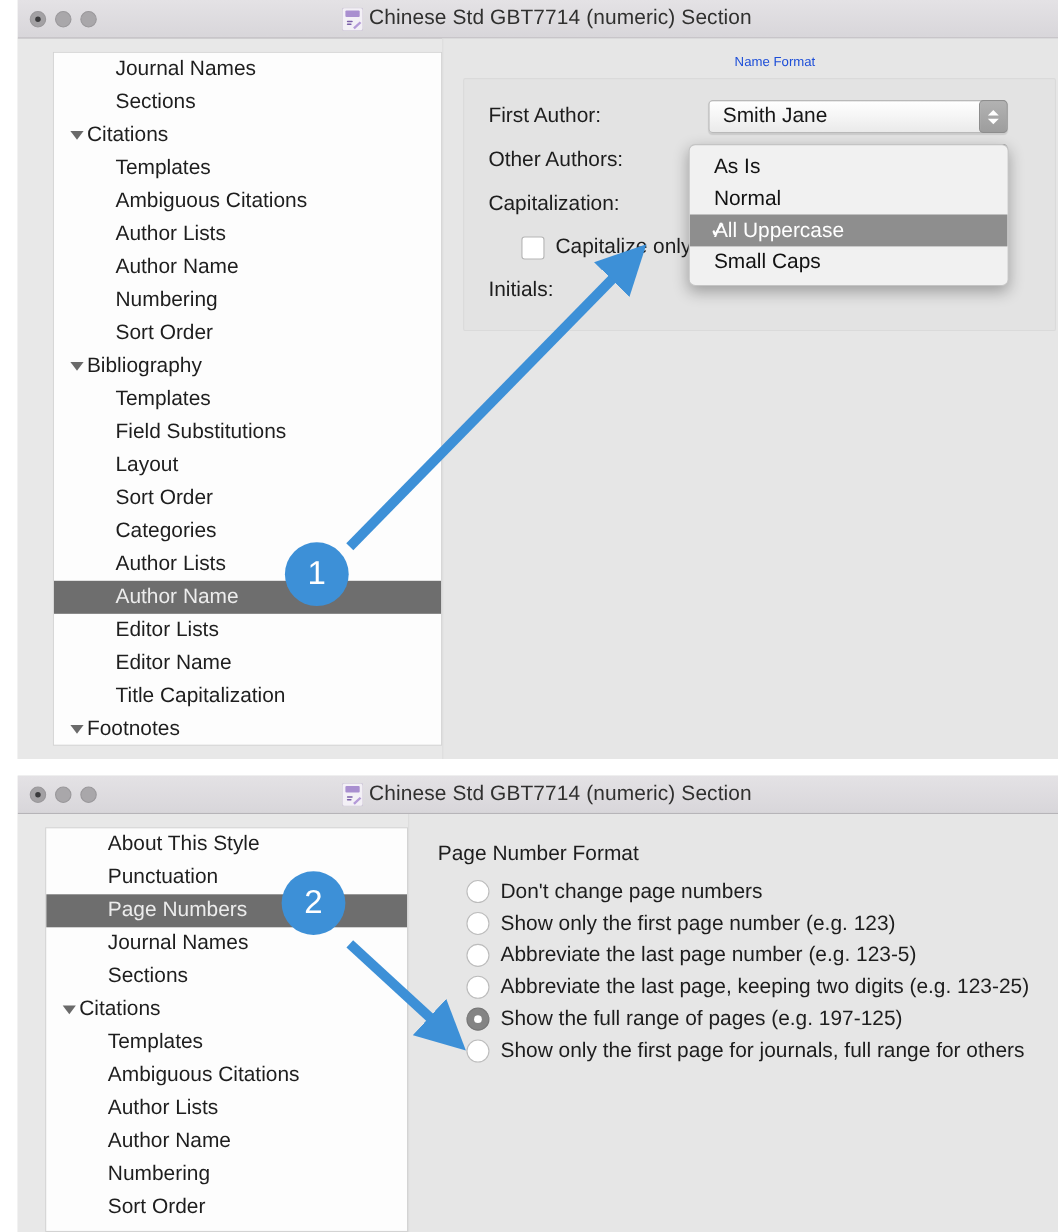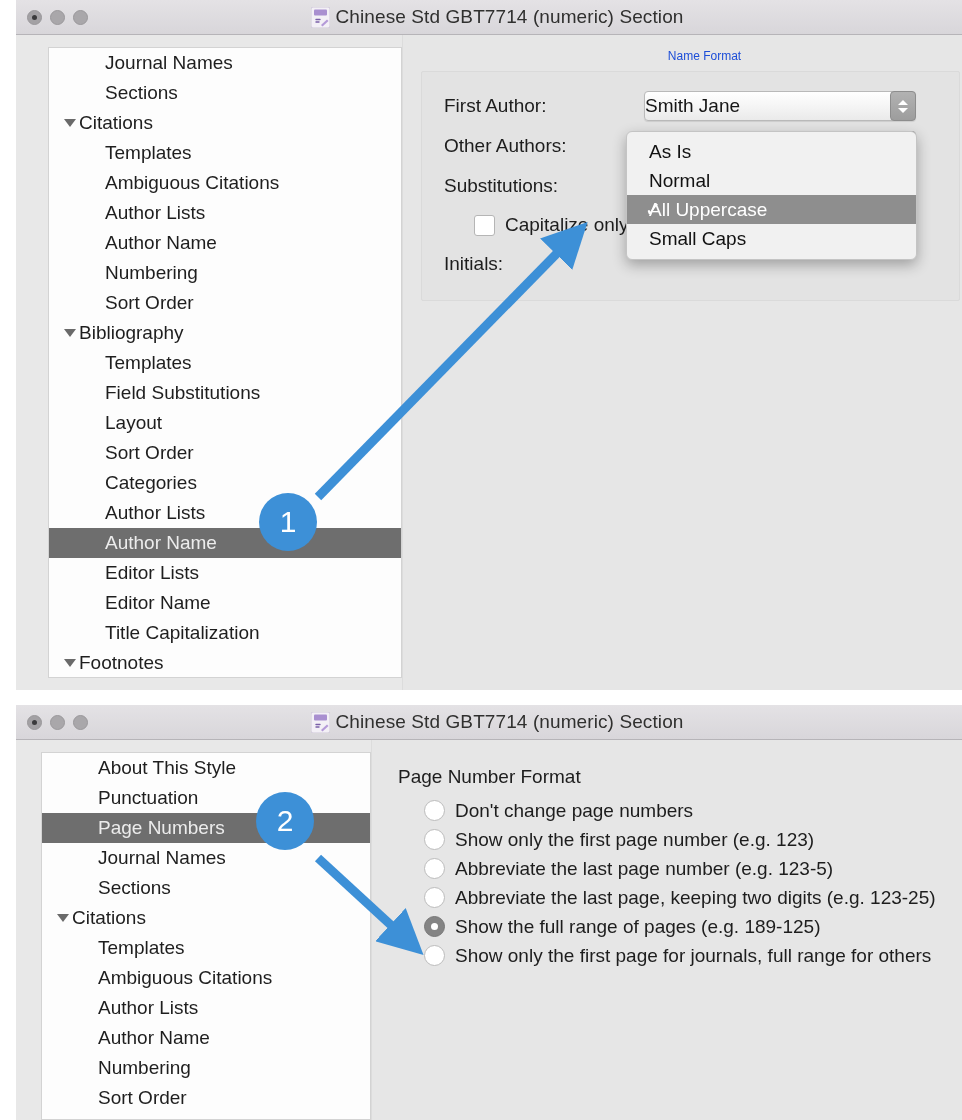--- a/index.html
+++ b/index.html
@@ -169,20 +169,21 @@
   .popup-btn {
     position: relative;
     width: 272px;
     height: 30px;
     background: linear-gradient(to bottom, #ffffff 0%, #f4f4f4 55%, #eaeaea 100%);
     border: 1px solid #b9b9b9;
     border-radius: 4px;
     box-sizing: border-box;
     display: flex;
     align-items: center;
+    padding-left: 12px;
     font-size: 19px;
     color: #161616;
     box-shadow: 0 1px 1px rgba(0,0,0,0.10);
   }
   .stepper {
     position: absolute;
     right: -1px;
     top: -1px;
     width: 26px;
     height: 30px;
@@ -455,21 +456,21 @@
           <div class="popup-btn">
             <span></span>
             <span class="stepper">
               <span class="chev up"></span>
               <span class="chev down"></span>
             </span>
           </div>
         </div>
 
         <div class="form-row">
-          <span class="form-label">Substitutions:</span>
+          <span class="form-label">Capitalization:</span>
           <div class="popup-btn">
             <span></span>
             <span class="stepper">
               <span class="chev up"></span>
               <span class="chev down"></span>
             </span>
           </div>
         </div>
 
         <div class="check-row">
@@ -583,21 +584,21 @@
             <div class="radio-row">
               <span class="radio"></span>
               <span class="radio-label">Abbreviate the last page number (e.g. 123-5)</span>
             </div>
             <div class="radio-row">
               <span class="radio"></span>
               <span class="radio-label">Abbreviate the last page, keeping two digits (e.g. 123-25)</span>
             </div>
             <div class="radio-row">
               <span class="radio on"></span>
-              <span class="radio-label">Show the full range of pages (e.g. 189-125)</span>
+              <span class="radio-label">Show the full range of pages (e.g. 197-125)</span>
             </div>
             <div class="radio-row">
               <span class="radio"></span>
               <span class="radio-label">Show only the first page for journals, full range for others</span>
             </div>
           </div>
       </div>
     </div>
   </div>
 </div>

